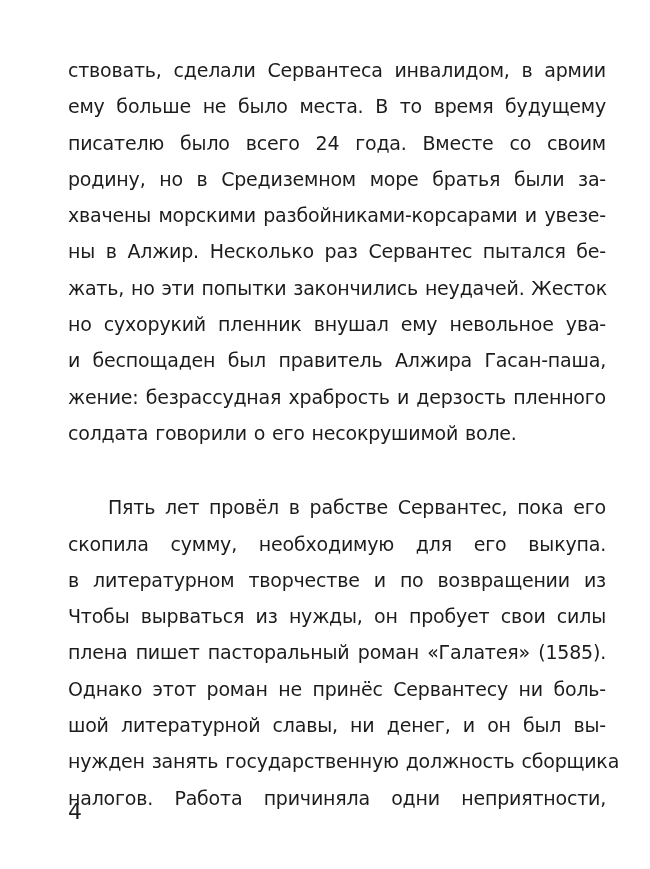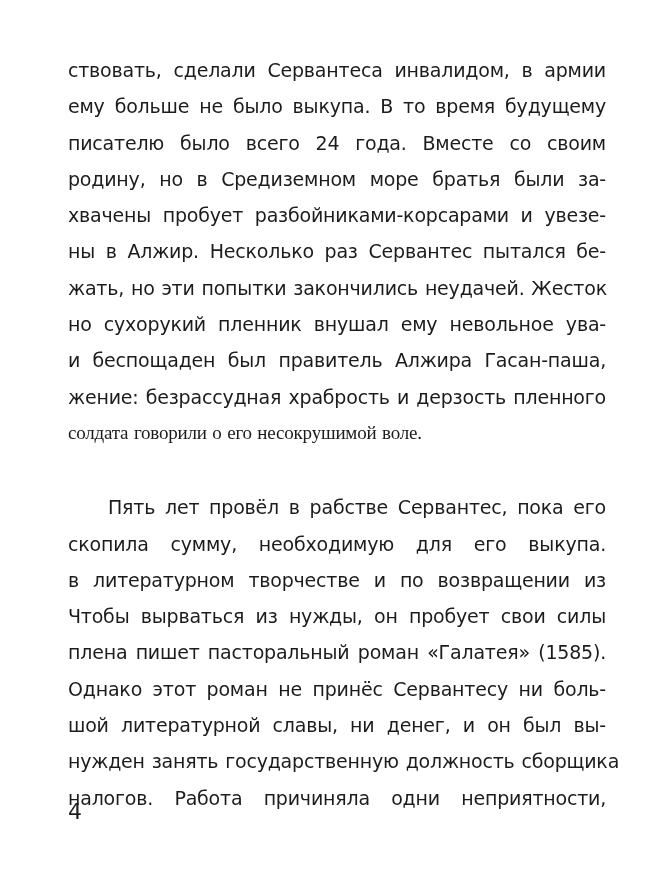--- a/index.html
+++ b/index.html
@@ -27,45 +27,44 @@
       line-height: 36.3px;
       height: 36.3px;
       white-space: nowrap;
       text-align: justify;
       text-align-last: justify;
       letter-spacing: -0.2px;
       word-spacing: 1px;
     }
     .line.last {
       text-align-last: left;
-      font-family: Liberation Serif, serif;
     }
     .line.indent {
       padding-left: 40px;
       margin-top: 38px;
     }
     .page-number {
       position: absolute;
       left: 68px;
       top: 797px;
       font-size: 22px;
       line-height: 30px;
       color: #1c1c1c;
     }
   </style>
 </head>
 <body>
 
 <div class="page">
   <div class="paragraph">
     <span class="line">ствовать, сделали Сервантеса инвалидом, в армии</span>
-    <span class="line">ему больше не было выкупа. В то время будущему</span>
+    <span class="line">ему больше не было места. В то время будущему</span>
     <span class="line">писателю было всего 24 года. Вместе со своим</span>
     <span class="line">родину, но в Средиземном море братья были за-</span>
-    <span class="line">хвачены пробует разбойниками-корсарами и увезе-</span>
+    <span class="line">хвачены морскими разбойниками-корсарами и увезе-</span>
     <span class="line">ны в Алжир. Несколько раз Сервантес пытался бе-</span>
     <span class="line">жать, но эти попытки закончились неудачей. Жесток</span>
     <span class="line">но сухорукий пленник внушал ему невольное ува-</span>
     <span class="line">и беспощаден был правитель Алжира Гасан-паша,</span>
     <span class="line">жение: безрассудная храбрость и дерзость пленного</span>
     <span class="line last">солдата говорили о его несокрушимой воле.</span>
   </div>
   <div class="paragraph">
     <span class="line indent">Пять лет провёл в рабстве Сервантес, пока его</span>
     <span class="line">скопила сумму, необходимую для его выкупа.</span>

